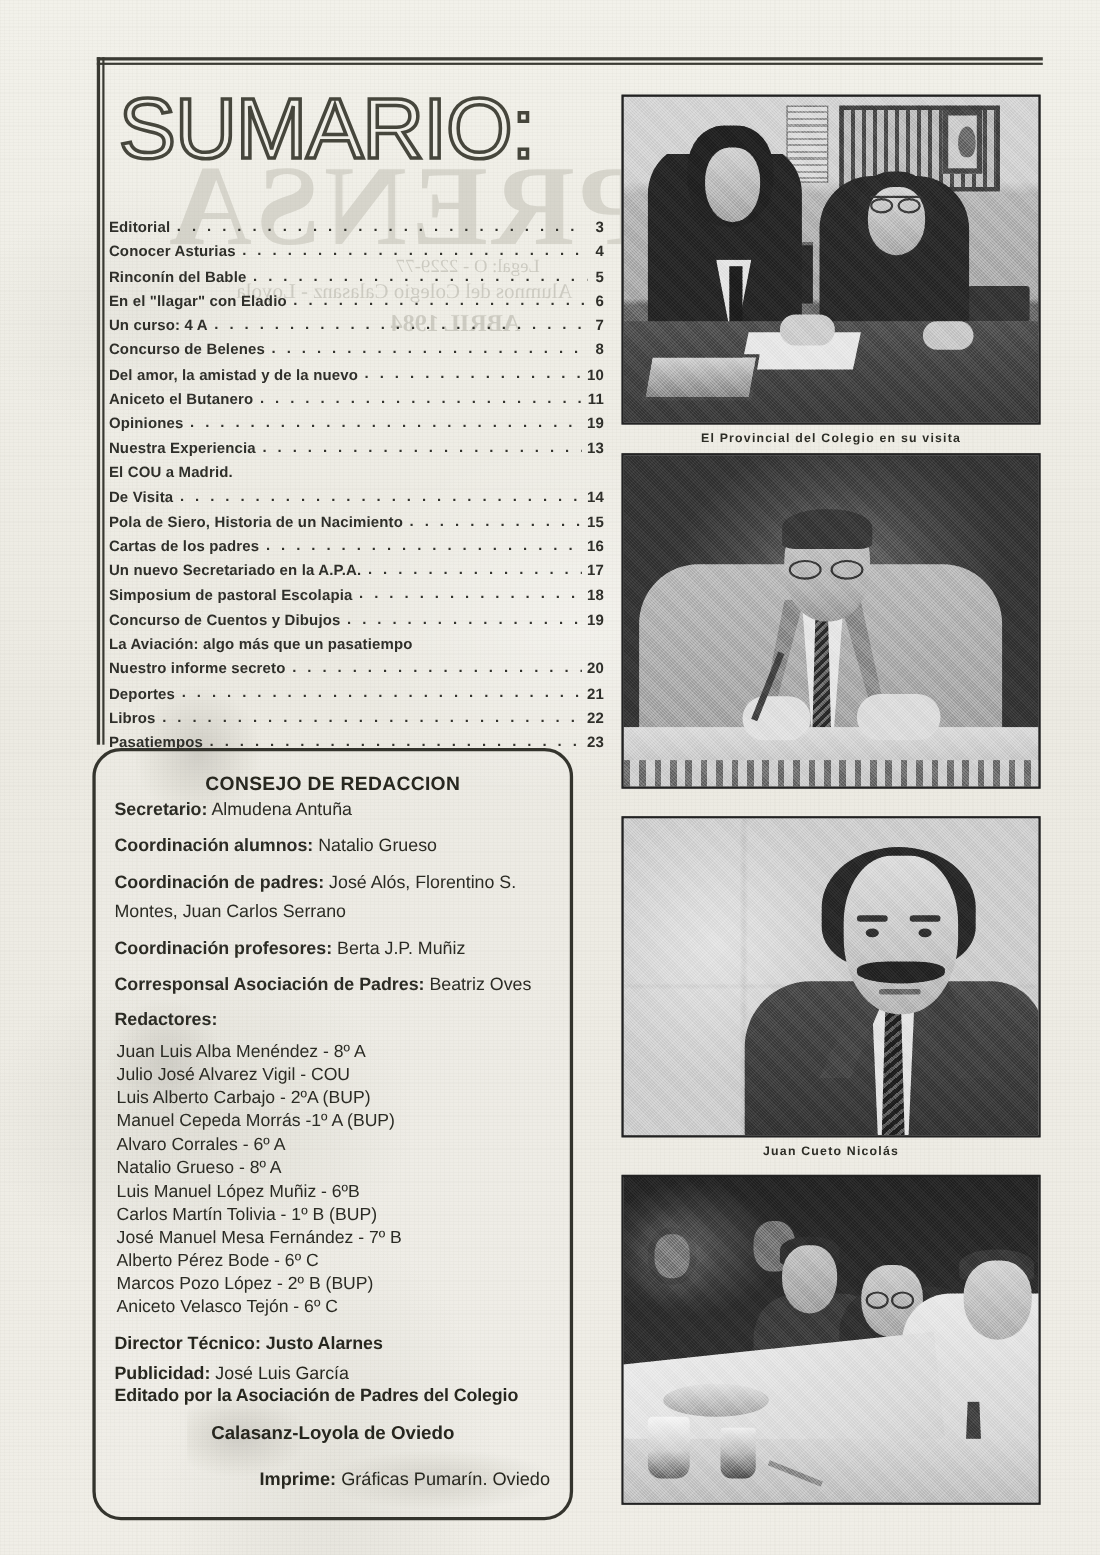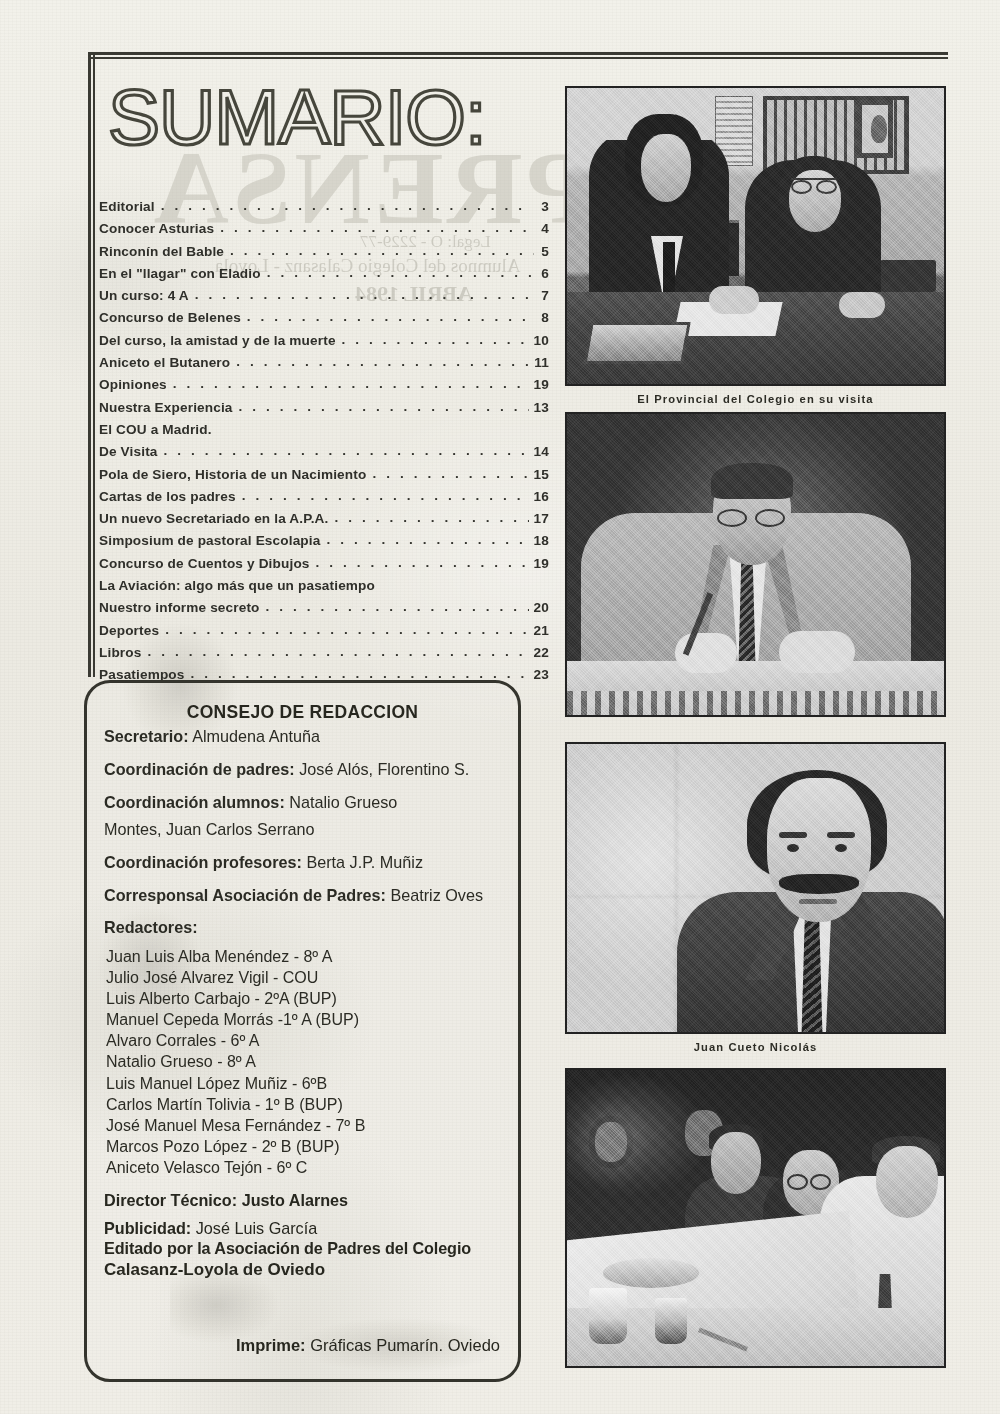--- a/index.html
+++ b/index.html
@@ -140,21 +140,21 @@
   #redactores-list { margin:0 0 13px 2px; }
   .redactor {
     font-size:16px; color:#2b2b24; line-height:21.1px; white-space:nowrap;
   }
 
   .tail-line { font-size:16.2px; font-weight:bold; color:#27271f; }
   #dir-tecnico { margin-bottom:9px; }
   #publicidad { margin-bottom:1px; }
   #publicidad span.val { font-weight:normal; }
   #editado { margin-bottom:2px; letter-spacing:-.1px; }
-  #colegio { text-align:left; margin-top:2px; font-size:17px; }
+  #colegio { text-align:center; margin-top:14px; font-size:17px; }
   #imprime {
     position:absolute; left:0; right:18px; bottom:24px;
     text-align:right; font-size:16.5px; color:#27271f;
   }
   #imprime b { font-weight:bold; }
 
   
   .photo-wrap { position:absolute; left:565px; }
   .photo {
     position:relative; width:381px; overflow:hidden;
@@ -574,21 +574,21 @@
       <span class="toc-title">Un curso: 4  A</span>
       <span class="toc-dots">. . . . . . . . . . . . . . . . . . . . . . . . . . . . . . . . . . . . . . . . . . . . . . . . . . . .</span>
       <span class="toc-page">7</span>
     </div>
     <div class="toc-row">
       <span class="toc-title">Concurso de Belenes</span>
       <span class="toc-dots">. . . . . . . . . . . . . . . . . . . . . . . . . . . . . . . . . . . . . . . . . . . . . . . . . . . .</span>
       <span class="toc-page">8</span>
     </div>
     <div class="toc-row">
-      <span class="toc-title">Del curso, la amistad y de la muerte</span>
+      <span class="toc-title">Del amor, la amistad y de la nuevo</span>
       <span class="toc-dots">. . . . . . . . . . . . . . . . . . . . . . . . . . . . . . . . . . . . . . . . . . . . . . . . . . . .</span>
       <span class="toc-page">10</span>
     </div>
     <div class="toc-row">
       <span class="toc-title">Aniceto el Butanero</span>
       <span class="toc-dots">. . . . . . . . . . . . . . . . . . . . . . . . . . . . . . . . . . . . . . . . . . . . . . . . . . . .</span>
       <span class="toc-page">11</span>
     </div>
     <div class="toc-row">
       <span class="toc-title">Opiniones</span>
@@ -660,37 +660,38 @@
       <span class="toc-dots">. . . . . . . . . . . . . . . . . . . . . . . . . . . . . . . . . . . . . . . . . . . . . . . . . . . .</span>
       <span class="toc-page">23</span>
     </div>
   </div>
 
 <div id="consejo-box">
   <div id="consejo-inner">
     <div id="consejo-heading">CONSEJO DE REDACCION</div>
     <div id="roles">
         <div class="role-line"><b>Secretario:</b> <span>Almudena Antuña</span></div>
+        <div class="role-line"><b>Coordinación alumnos:</b> <span>Natalio Grueso</span></div>
         <div class="role-line"><b>Coordinación de padres:</b> <span>José Alós, Florentino S.</span></div>
-        <div class="role-line"><b>Coordinación alumnos:</b> <span>Natalio Grueso</span></div>
         <div class="role-line cont"><span>Montes, Juan Carlos Serrano</span></div>
         <div class="role-line"><b>Coordinación profesores:</b> <span>Berta J.P. Muñiz</span></div>
         <div class="role-line"><b>Corresponsal Asociación de Padres:</b> <span>Beatriz Oves</span></div>
       </div>
     <div id="redactores-label">Redactores:</div>
     <div id="redactores-list">
         <div class="redactor">Juan Luis Alba Menéndez - 8º  A</div>
         <div class="redactor">Julio José Alvarez Vigil - COU</div>
         <div class="redactor">Luis Alberto Carbajo - 2ºA (BUP)</div>
         <div class="redactor">Manuel Cepeda Morrás -1º  A (BUP)</div>
         <div class="redactor">Alvaro Corrales - 6º  A</div>
         <div class="redactor">Natalio Grueso - 8º  A</div>
         <div class="redactor">Luis Manuel López Muñiz - 6ºB</div>
         <div class="redactor">Carlos Martín Tolivia - 1º  B (BUP)</div>
         <div class="redactor">José Manuel Mesa Fernández - 7º  B</div>
+        <div class="redactor">Alberto Pérez Bode - 6º  C</div>
         <div class="redactor">Marcos Pozo López - 2º  B (BUP)</div>
         <div class="redactor">Aniceto Velasco Tejón - 6º  C</div>
       </div>
     <div class="tail-line" id="dir-tecnico">
       <span>Director Técnico:</span>
       <span>Justo Alarnes</span>
     </div>
     <div class="tail-line" id="publicidad">
       <span>Publicidad:</span>
       <span class="val">José Luis García</span>

